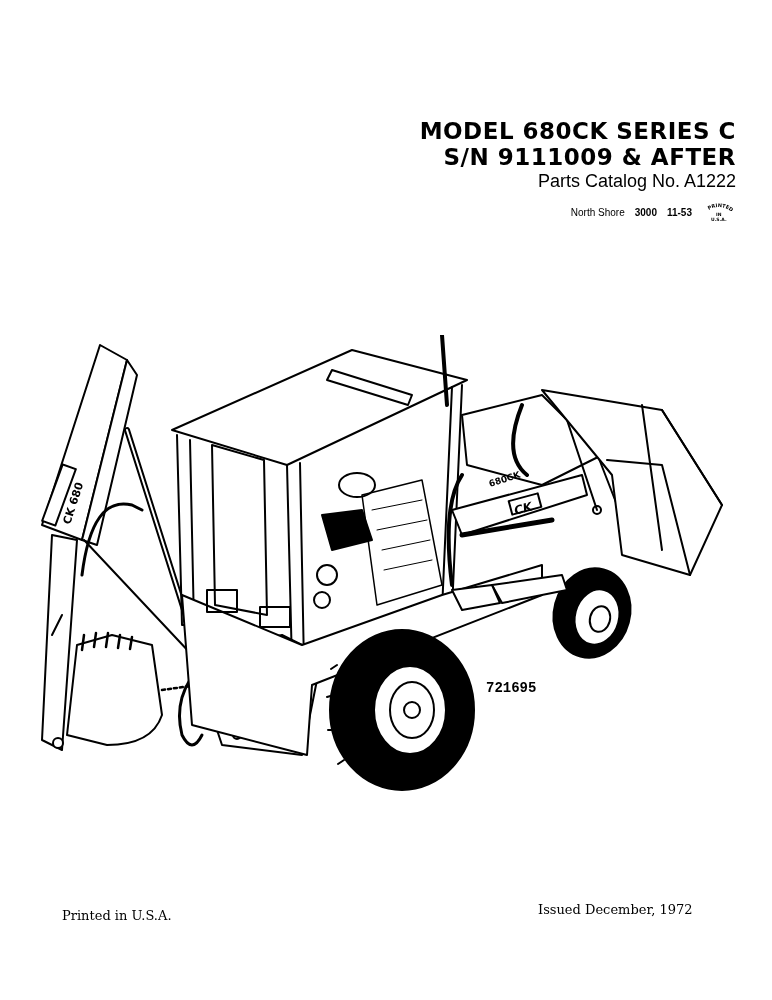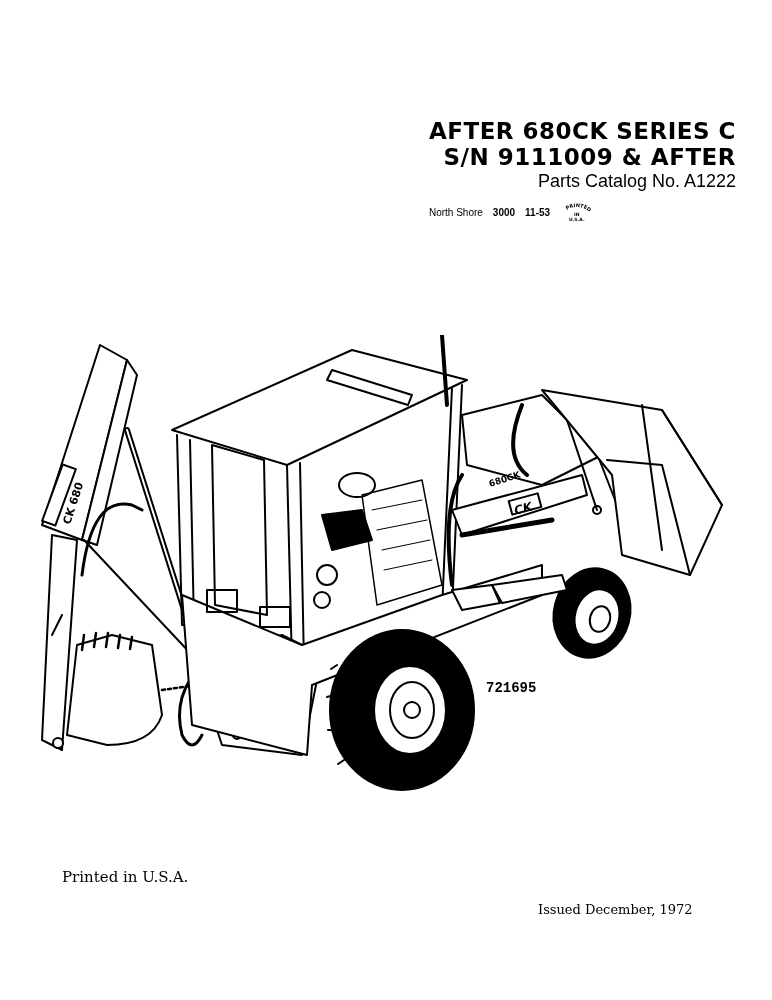--- a/index.html
+++ b/index.html
@@ -8,45 +8,45 @@
     .title-line {
       font-family: "DejaVu Sans", sans-serif; font-weight: bold; font-size: 23px;
       letter-spacing: 0.5px; line-height: 26px; white-space: nowrap;
     }
     .catalog-line {
       font-family: "Liberation Sans", sans-serif; font-size: 18px; line-height: 22px;
       margin-top: 0; white-space: nowrap;
     }
     .print-line {
       font-family: "Liberation Sans", sans-serif; font-size: 10px; margin-top: 10px;
-      display: flex; justify-content: flex-start; align-items: center; gap: 10px; white-space: nowrap;
+      display: flex; justify-content: flex-end; align-items: center; gap: 10px; white-space: nowrap;
     }
     .print-line .bold { font-weight: bold; font-size: 10px; }
     .stamp { width: 34px; height: 20px; display: inline-block; }
     .stamp svg { width: 34px; height: 20px; }
     .illustration { position: absolute; left: 22px; top: 335px; width: 730px; height: 460px; }
     .illustration svg { width: 100%; height: 100%; }
     .drawing-number {
       position: absolute; left: 486px; top: 680px;
       font-family: "Liberation Mono", monospace; font-size: 14px; font-weight: bold;
     }
     .footer-left {
-      position: absolute; left: 62px; top: 868px;
-      font-family: "DejaVu Serif", serif; font-size: 15px;
+      position: absolute; left: 62px; top: 908px;
+      font-family: "DejaVu Serif", serif; font-size: 13px;
     }
     .footer-right {
       position: absolute; left: 538px; top: 862px;
       font-family: "DejaVu Serif", serif; font-size: 13px; margin-top: 40px;
     }
   </style>
 </head>
 <body>
 
 <div class="title-block">
-  <div class="title-line">AFTER 680CK SERIES C</div>
+  <div class="title-line">MODEL 680CK SERIES C</div>
   <div class="title-line">S/N 9111009 &amp; AFTER</div>
   <div class="catalog-line">Parts Catalog No. A1222</div>
   <div class="print-line">
     <span>North Shore</span>
     <span class="bold">3000</span>
     <span class="bold">11-53</span>
     <span class="stamp">
       <svg viewBox="0 0 34 20">
         <path id="arc" d="M4 10 Q17 0 30 10" fill="none"></path>
         <text font-size="5" font-family="DejaVu Sans, sans-serif" font-weight="bold"><textPath href="#arc" startOffset="12%">PRINTED</textPath></text>

